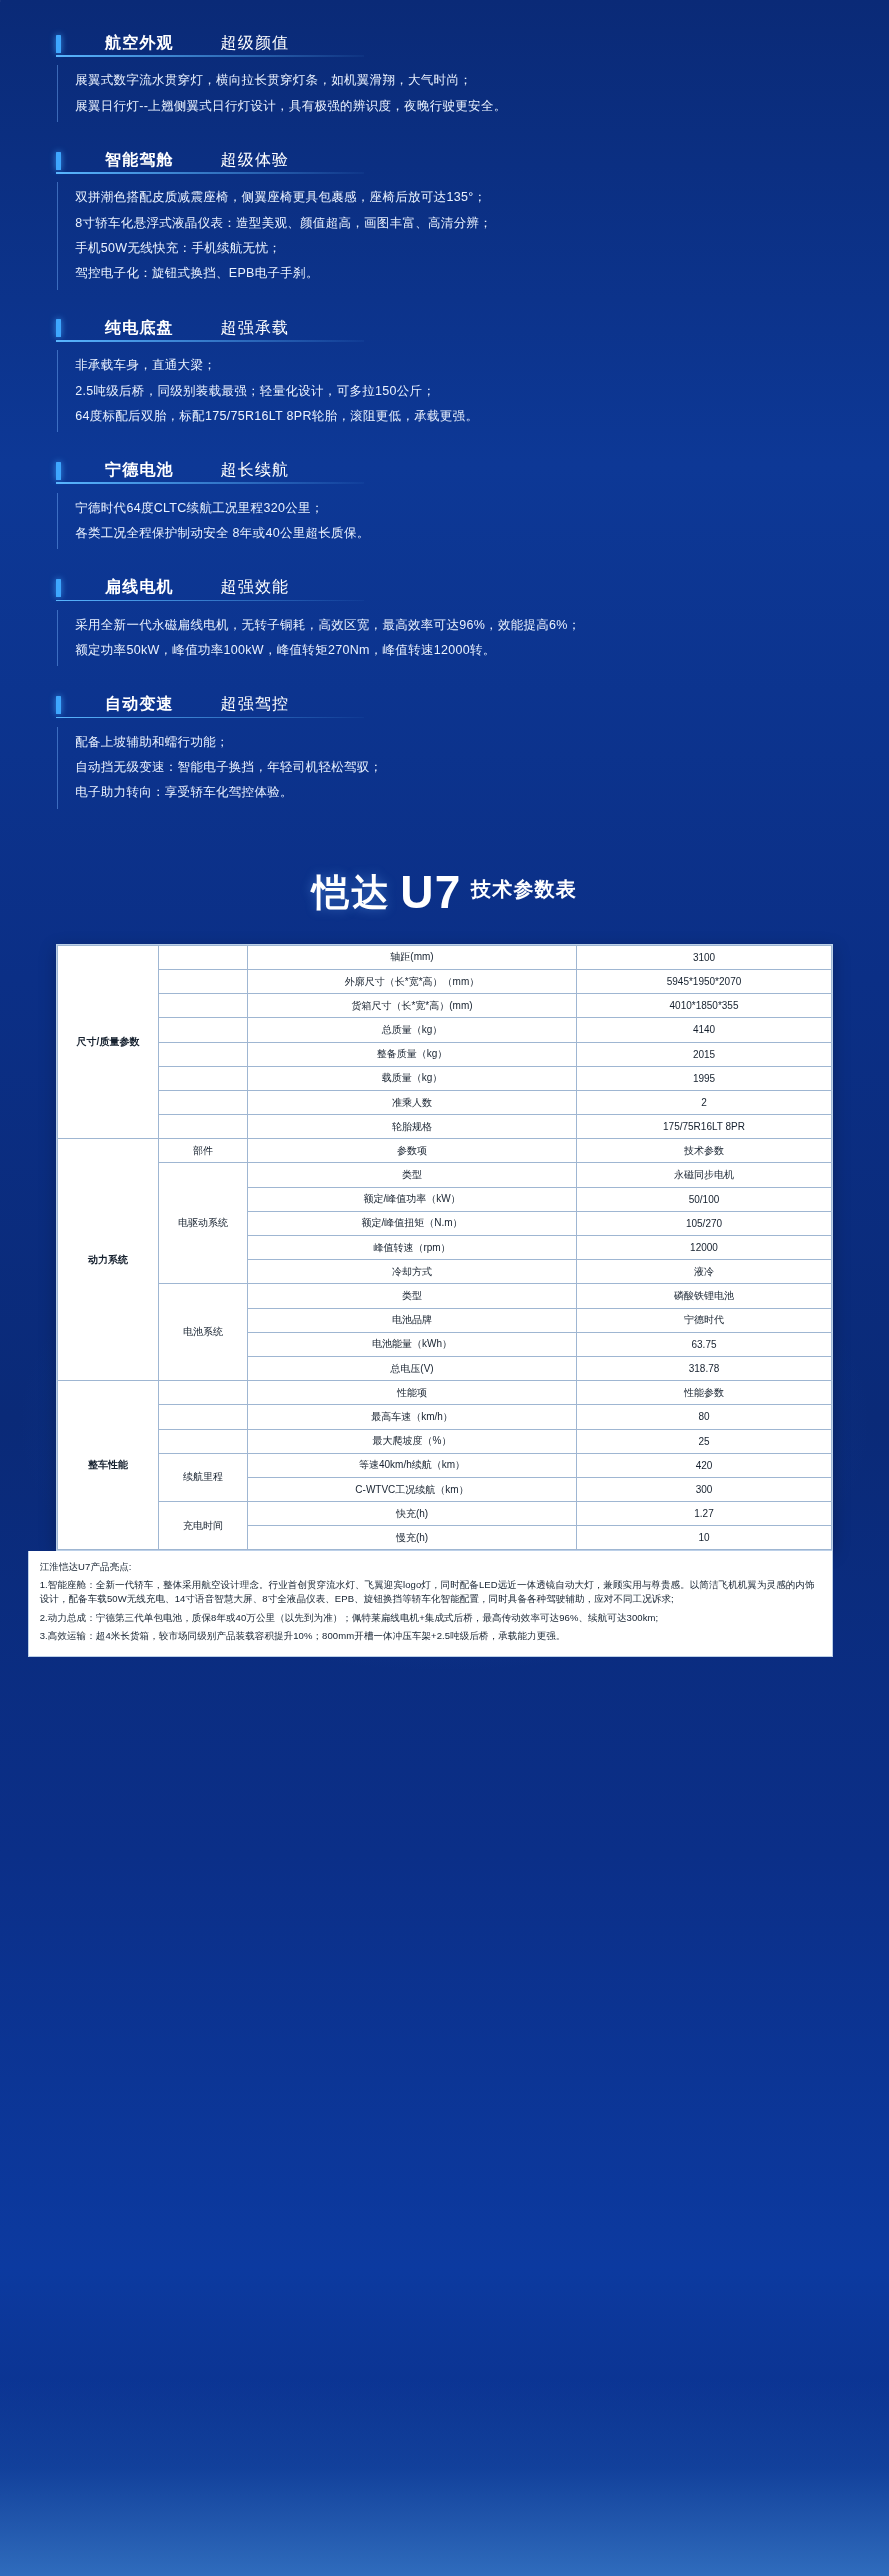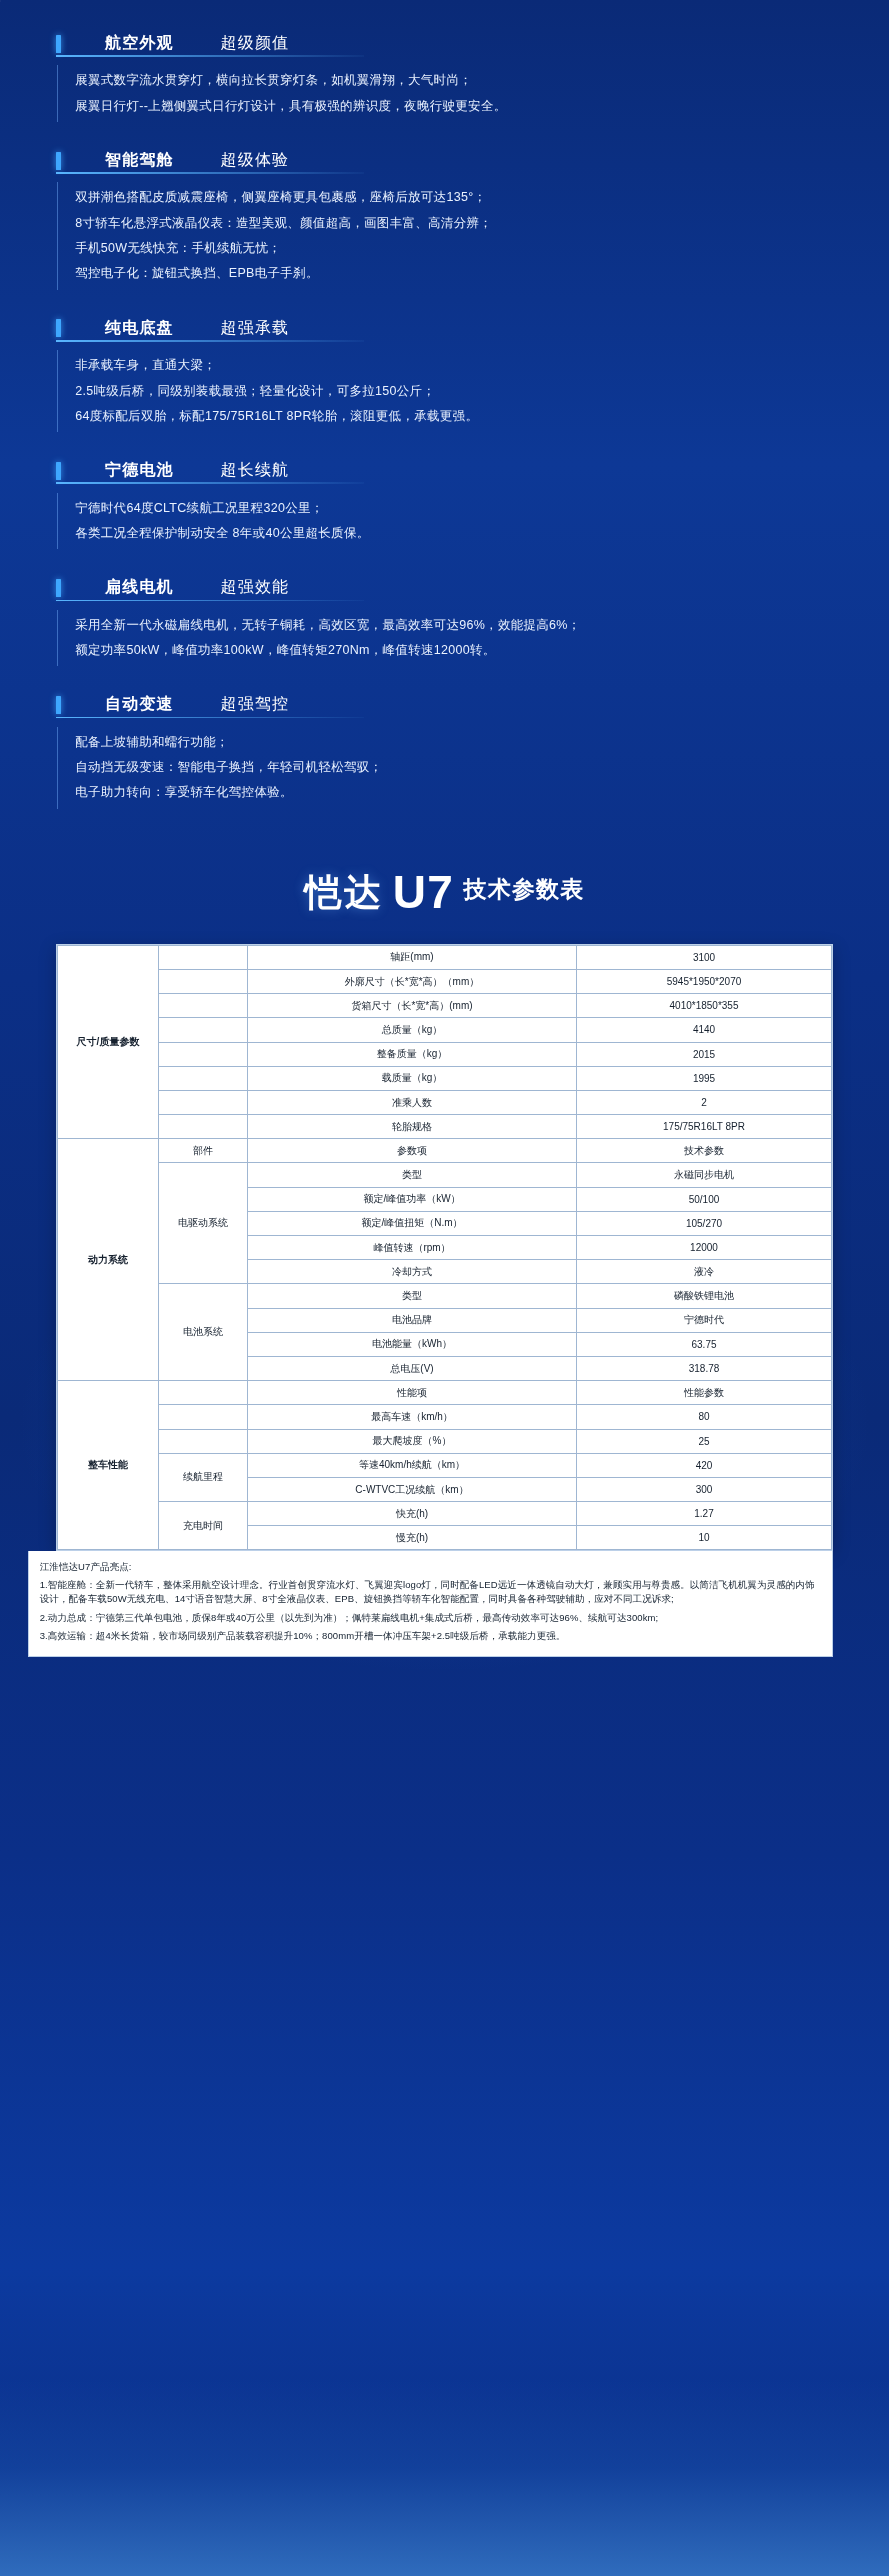--- a/index.html
+++ b/index.html
@@ -91,21 +91,21 @@
   }
   .brand-name{
     font-size:37px;font-weight:bold;letter-spacing:2.4px;color:#ffffff;
     text-shadow:0 0 10.7px rgba(110,180,255,.45);
   }
   .brand-u7{
     font-size:46px;font-weight:bold;color:#ffffff;letter-spacing:1.2px;
     position:relative;top:-1.2px;
   }
   .brand-suffix{
-    font-size:23px;font-weight:bold;color:#ffffff;letter-spacing:1.2px;
+    font-size:20px;font-weight:bold;color:#ffffff;letter-spacing:1.2px;
     padding-bottom:6px;
   }
 
   
   .spec-wrap{
     position:relative;z-index:3;
     margin:0 56px 0 56px;
     background:#ffffff;
     color:#111;
     border:0.6px solid #bcd0e8;

